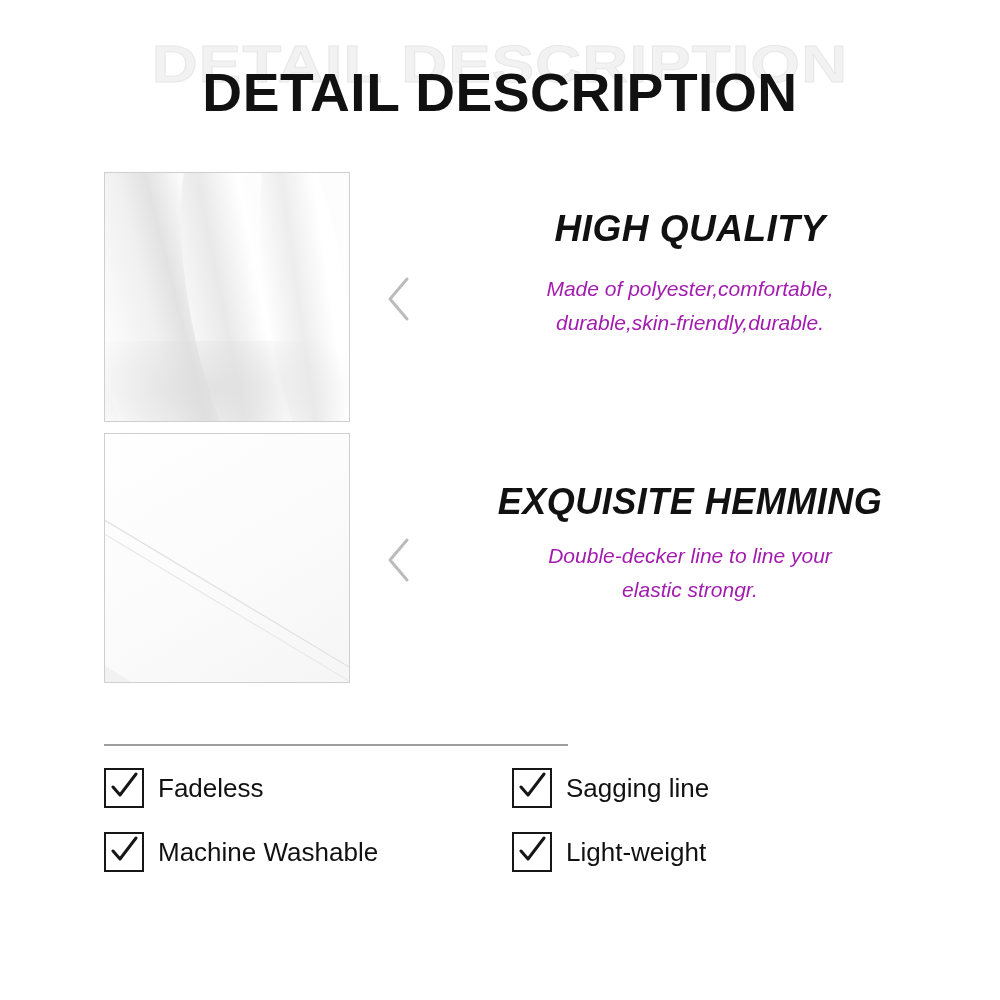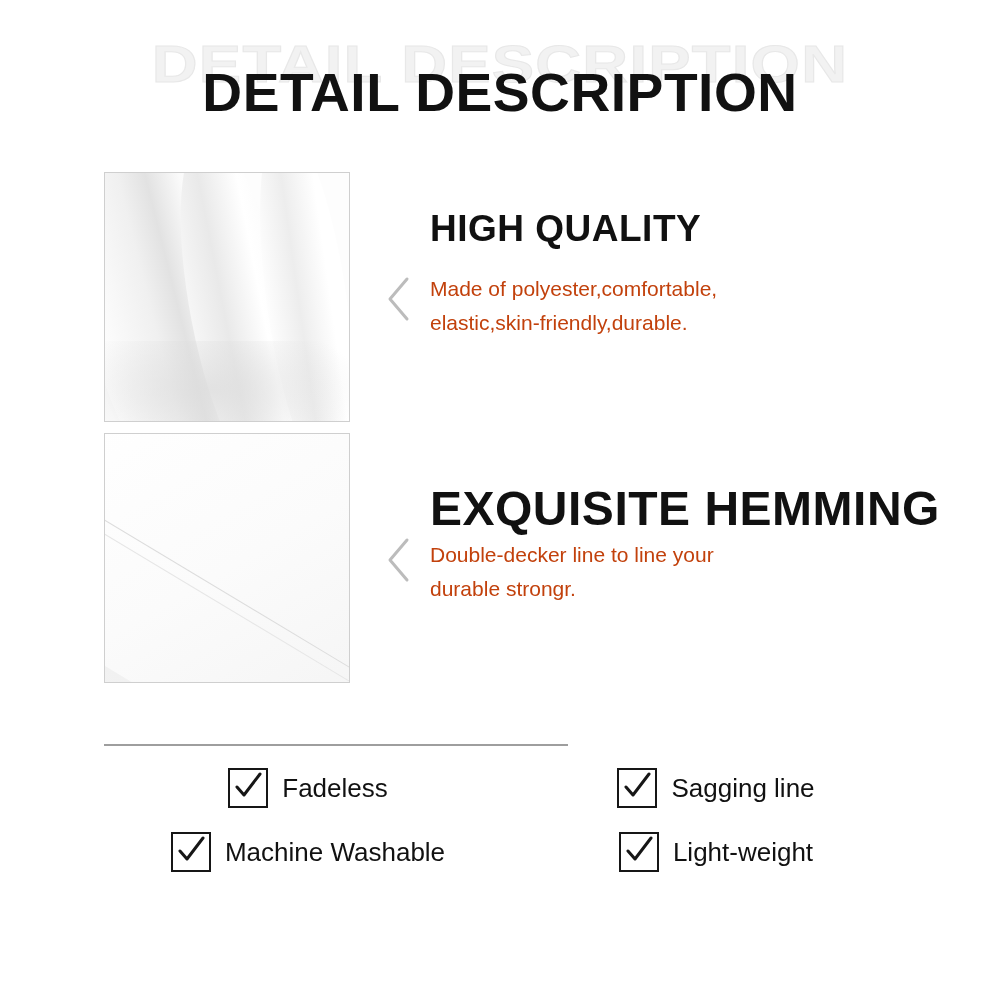--- a/index.html
+++ b/index.html
@@ -150,37 +150,39 @@
     height: 46px;
     color: #bcbcbc;
   }
   .chevron svg { display: block; }
 
   .feature-text {
     position: absolute;
     left: 430px;
     top: 36px;
     width: 520px;
+    text-align: center;
+    font-style: italic;
   }
   .feature-title {
     font-size: 37px;
     font-weight: bold;
     color: #111111;
     letter-spacing: 0.5px;
     margin: 0 0 22px 0;
     white-space: nowrap;
   }
   .feature-desc {
     font-size: 21px;
     line-height: 1.6;
-    color: #c2410c;
+    color: #a21caf;
     font-weight: 400;
   }
   .feature-2 .feature-text { top: 48px; }
-  .feature-2 .feature-title { font-size: 48px; margin-bottom: 2px; }
+  .feature-2 .feature-title { font-size: 36px; margin-bottom: 16px; }
 
   
   .fabric-section {
     position: absolute;
     left: 104px;
     top: 740px;
     width: 800px;
   }
   .fabric-heading {
     font-size: 31px;
@@ -200,21 +202,20 @@
   .check-grid {
     margin-top: 22px;
     display: grid;
     grid-template-columns: 408px 408px;
     grid-row-gap: 24px;
   }
   .check-item {
     display: flex;
     align-items: center;
     gap: 14px;
-    justify-content: center;
   }
   .checkbox {
     width: 36px;
     height: 36px;
     border: 2px solid #161616;
     position: relative;
     flex: 0 0 auto;
     background: #ffffff;
   }
   .checkbox svg {
@@ -249,42 +250,42 @@
       </div>
     </div>
     <div class="chevron">
       <svg width="26" height="46" viewBox="0 0 26 46" fill="none" stroke="currentColor" stroke-width="3" stroke-linecap="round" stroke-linejoin="round">
         <polyline points="21,3 4,23 21,43"></polyline>
       </svg>
     </div>
     <div class="feature-text">
       <div class="feature-title">HIGH QUALITY</div>
       <div class="feature-desc">Made of polyester,comfortable,</div>
-      <div class="feature-desc">elastic,skin-friendly,durable.</div>
+      <div class="feature-desc">durable,skin-friendly,durable.</div>
     </div>
   </div>
 
   <div class="feature feature-2">
     <div class="photo">
       <div class="photo-inner">
         <div class="hem-sheet"></div>
         <div class="hem-corner"></div>
         <div class="hem-line hem-line-1"></div>
         <div class="hem-line hem-line-2"></div>
       </div>
     </div>
     <div class="chevron">
       <svg width="26" height="46" viewBox="0 0 26 46" fill="none" stroke="currentColor" stroke-width="3" stroke-linecap="round" stroke-linejoin="round">
         <polyline points="21,3 4,23 21,43"></polyline>
       </svg>
     </div>
     <div class="feature-text">
       <div class="feature-title">EXQUISITE HEMMING</div>
       <div class="feature-desc">Double-decker line to line your</div>
-      <div class="feature-desc">durable strongr.</div>
+      <div class="feature-desc">elastic strongr.</div>
     </div>
   </div>
 
   <div class="fabric-section">
     <div class="fabric-rule"></div>
 
     <div class="check-grid">
 
       <div class="check-item">
         <div class="checkbox">

